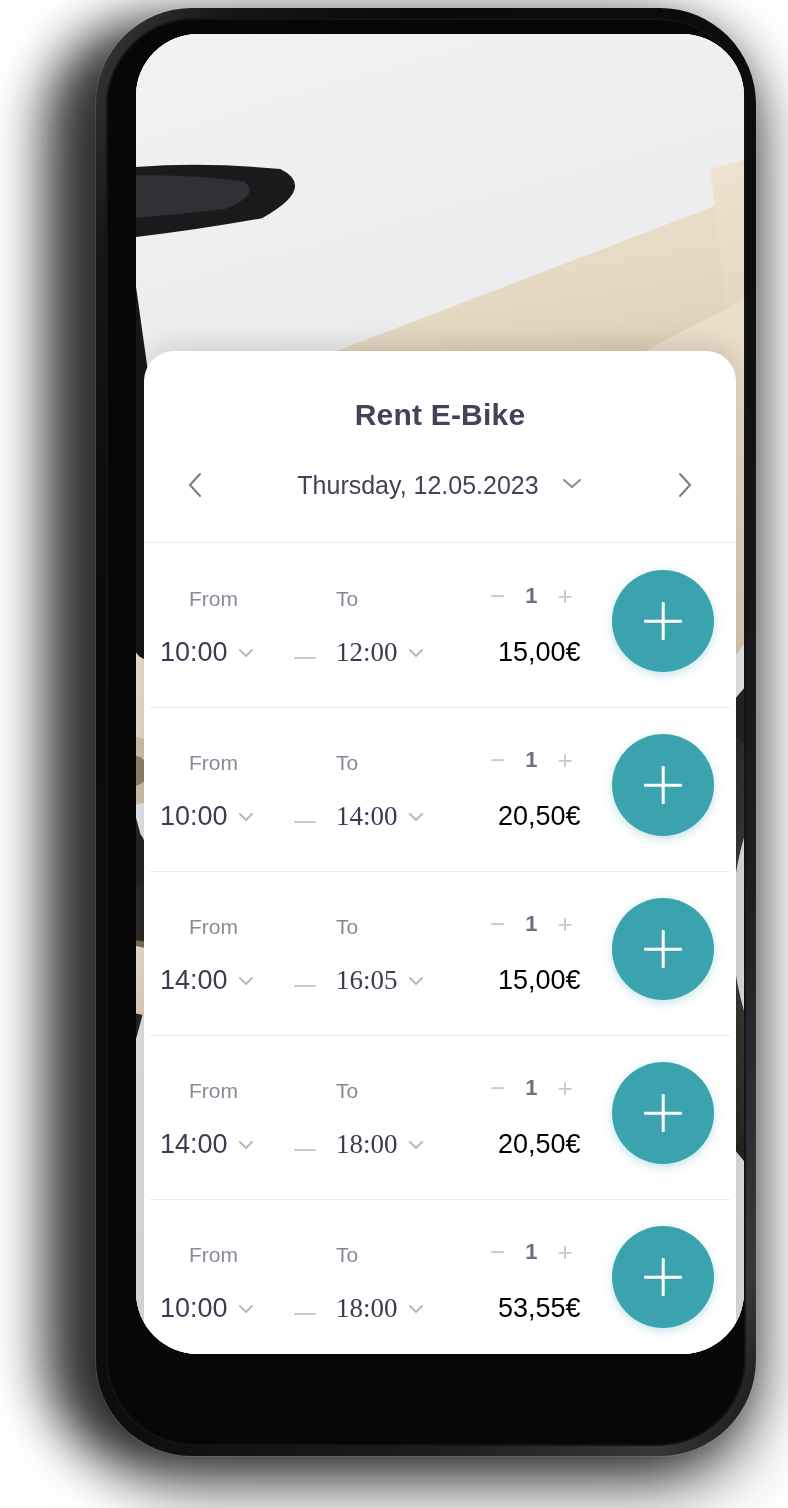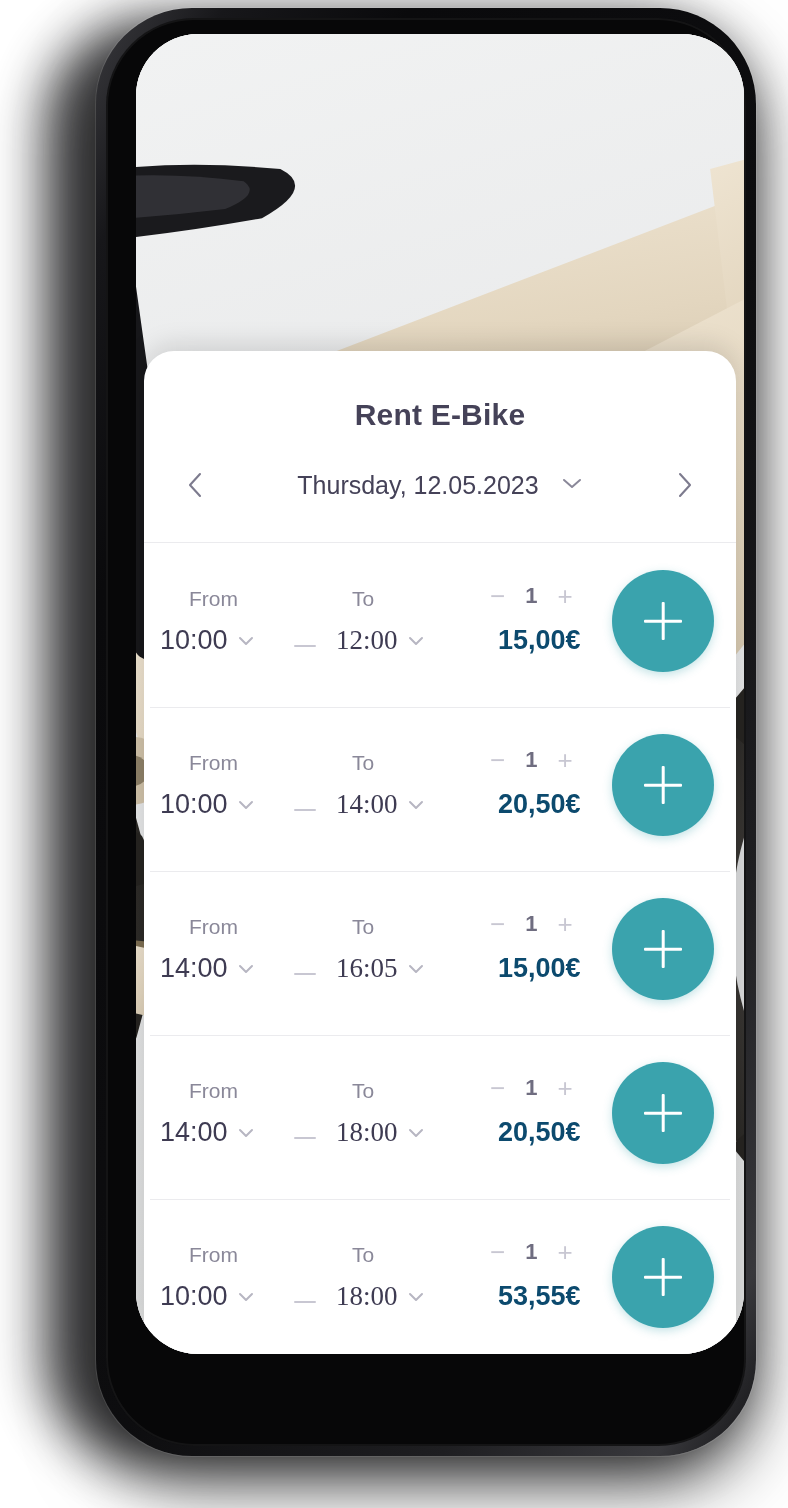--- a/index.html
+++ b/index.html
@@ -170,21 +170,21 @@
     bottom: 0;
   }
 
   .lbl {
     position: absolute;
     font-size: 21px;
     color: #8a8899;
     top: 44px;
   }
   .lbl-from { left: 13px; margin-left: 16px; }
-  .lbl-to   { left: 192px; }
+  .lbl-to   { left: 176px; }
 
   .stepper {
     position: absolute;
     top: 40px;
     left: 330px;
     display: flex;
     align-items: center;
     gap: 20px;
   }
   .step-btn {
@@ -197,21 +197,21 @@
   .step-val {
     font-size: 22px;
     color: #6f6d80;
     font-weight: bold;
     min-width: 12px;
     text-align: center;
   }
 
   .time-line {
     position: absolute;
-    top: 82px;
+    top: 94px;
     left: 0;
     right: 0;
     height: 44px;
   }
 
   .time-sel {
     position: absolute;
     display: flex;
     align-items: center;
     gap: 9px;
@@ -233,22 +233,22 @@
     width: 22px;
     height: 2px;
     background: #c8c7d2;
     border-radius: 2px;
   }
 
   .price {
     position: absolute;
     left: 338px;
     font-size: 27px;
-    font-weight: bold;
-    color: #0c4a6e;
+    font-weight: normal;
+    color: #000000;
     white-space: nowrap;
   }
 
   .add-btn {
     position: absolute;
     right: 0;
     top: 27px;
     width: 102px;
     height: 102px;
     border-radius: 50%;

